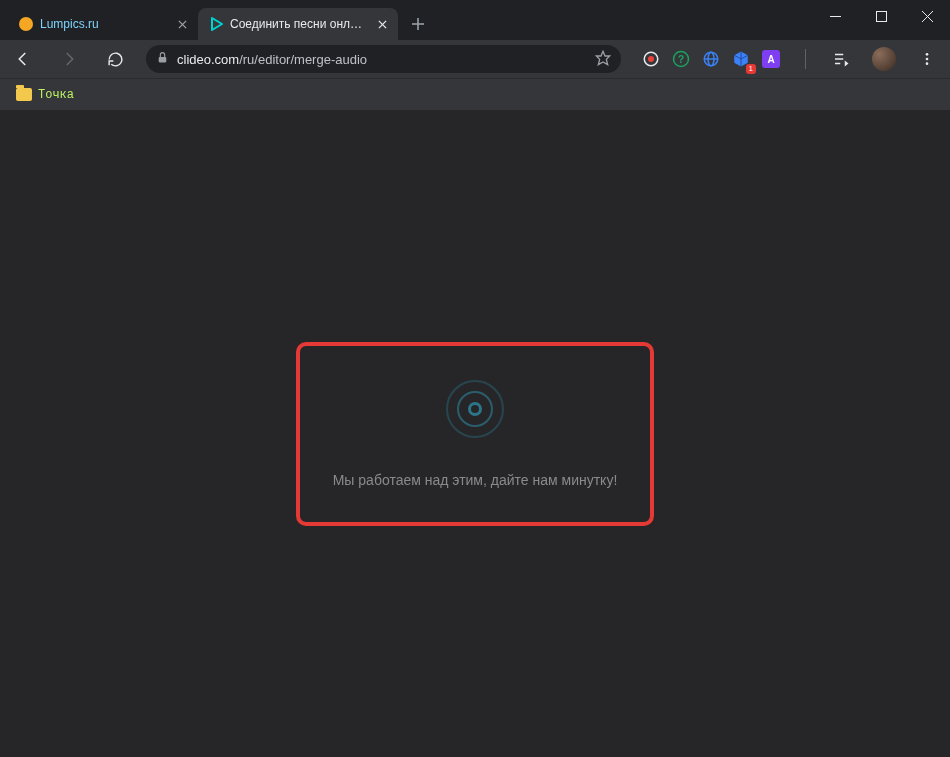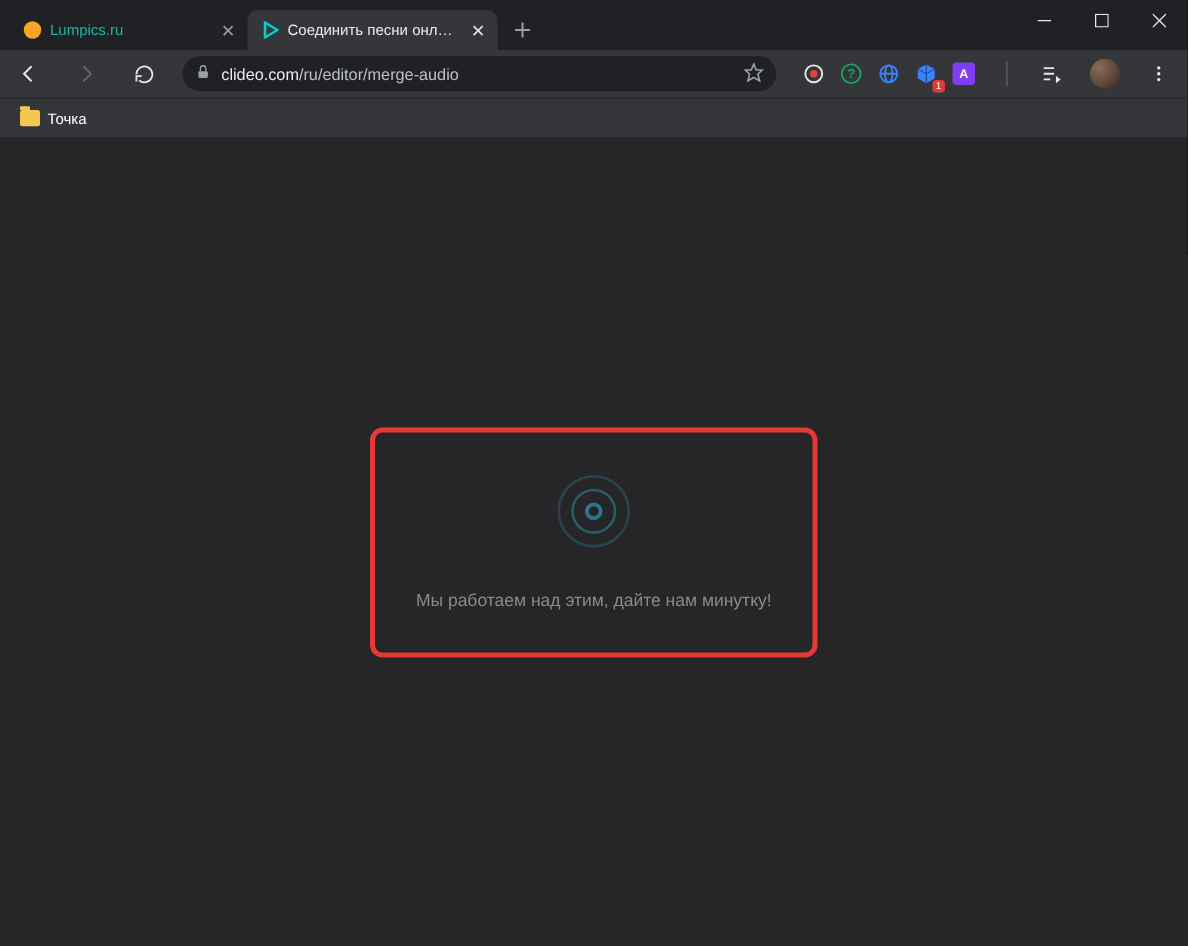--- a/index.html
+++ b/index.html
@@ -36,21 +36,21 @@
   .tab {
     height: 32px;
     min-width: 190px;
     max-width: 200px;
     background: #202124;
     border-top-left-radius: 8px;
     border-top-right-radius: 8px;
     display: flex;
     align-items: center;
     padding: 0 8px 0 10px;
-    color: #14b8a6;
+    color: #7dd3fc;
     position: relative;
     cursor: pointer;
     gap: 6px;
   }
   .tab.active {
     background: #35363a;
     color: #e8eaed;
   }
   .tab .favicon {
     width: 16px;
@@ -174,25 +174,26 @@
     border-top: 1px solid #2a2b2e;
     display: flex;
     align-items: center;
     padding: 0 10px;
     gap: 6px;
   }
   .bm-item {
     display: flex;
     align-items: center;
     gap: 6px;
-    color: #ffffff;
+    color: #bef264;
     font-size: 12px;
     padding: 4px 6px;
     border-radius: 4px;
     cursor: pointer;
+    font-family: Liberation Mono, monospace;
   }
   .bm-folder-icon {
     width: 16px;
     height: 13px;
     background: #f2c94c;
     border-radius: 2px;
     position: relative;
   }
   .bm-folder-icon::before {
     content: "";

